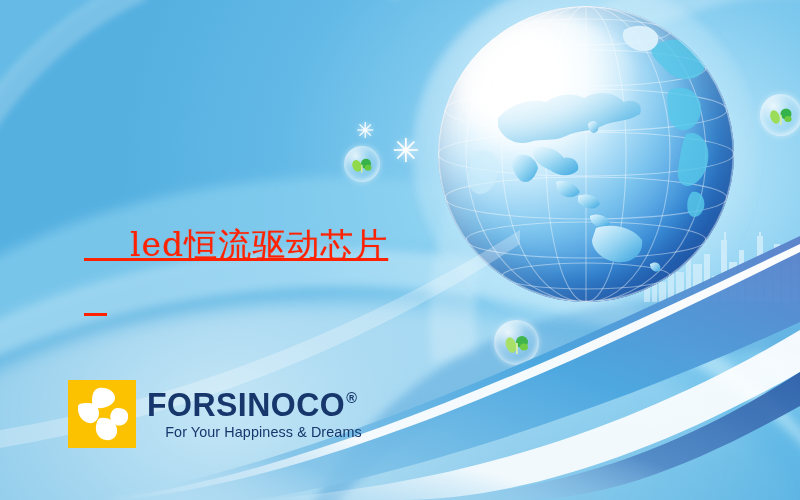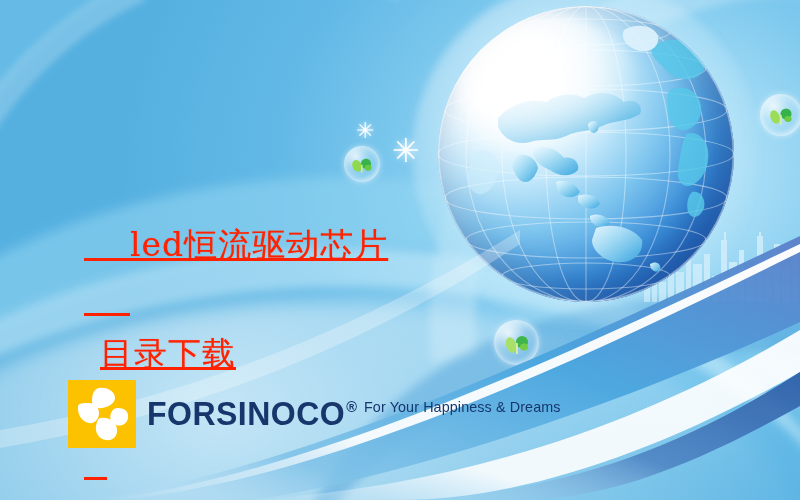--- a/index.html
+++ b/index.html
@@ -177,21 +177,21 @@
   .logo {
     position:absolute;
     left:68px; top:380px;
     display:flex; align-items:center; gap:11px;
   }
   .logo-mark {
     width:68px; height:68px;
     background:#fcc200;
     display:block; flex:0 0 auto;
   }
-  .logo-text { display:flex; flex-direction:row; justify-content:center;text-align:right; }
+  .logo-text { display:flex; flex-direction:column; justify-content:center;text-align:right; }
   .logo-word {
     color:#17376c;
     font-family:"Liberation Sans", sans-serif;
     font-weight:bold;
     font-size:33px;
     letter-spacing:0.5px;
     line-height:1.03;
     display:flex; align-items:flex-start;
     transform:scaleX(0.97);
     transform-origin:left center;
@@ -383,21 +383,20 @@
 
     <path d="M 250,500 C 470,486 650,420 800,330 L 800,372 C 660,452 520,500 400,500 Z" fill="url(#bandB)" opacity="0.95"></path>
 
     <path d="M 430,500 C 590,486 700,436 800,372 L 800,406 C 700,462 610,500 520,500 Z" fill="url(#bandC)"></path>
 
     <path d="M 0,430 C 180,400 360,330 520,230 L 520,244 C 370,344 190,416 0,448 Z" fill="#ffffff" opacity="0.28"></path>
   </svg>
 
   <div class="headline">
     <span>led恒流驱动芯片</span>
-    <span class="l2">目录下载</span>
   </div>
 
   <div class="logo">
     <svg class="logo-mark" viewBox="0 0 68 68">
       <rect x="0" y="0" width="68" height="68" fill="#fcc200"></rect>
       <g fill="#ffffff">
         <path d="M31,8 C40,7 47,12 47,18 C47,23 41,27 34,28 C28,29 24,26 24,21 C24,14 26,9 31,8 Z"></path>
         <path d="M10,26 C9,34 14,42 21,43 C27,44 31,39 31,33 C31,27 27,23 21,23 C15,23 11,23 10,26 Z"></path>
         <path d="M50,28 C57,28 61,32 60,38 C59,44 53,47 48,45 C43,43 41,38 43,33 C45,29 47,28 50,28 Z"></path>
         <path d="M33,38 C41,37 48,42 49,49 C50,56 45,61 38,60 C31,59 27,53 28,46 C29,41 30,38 33,38 Z"></path>

